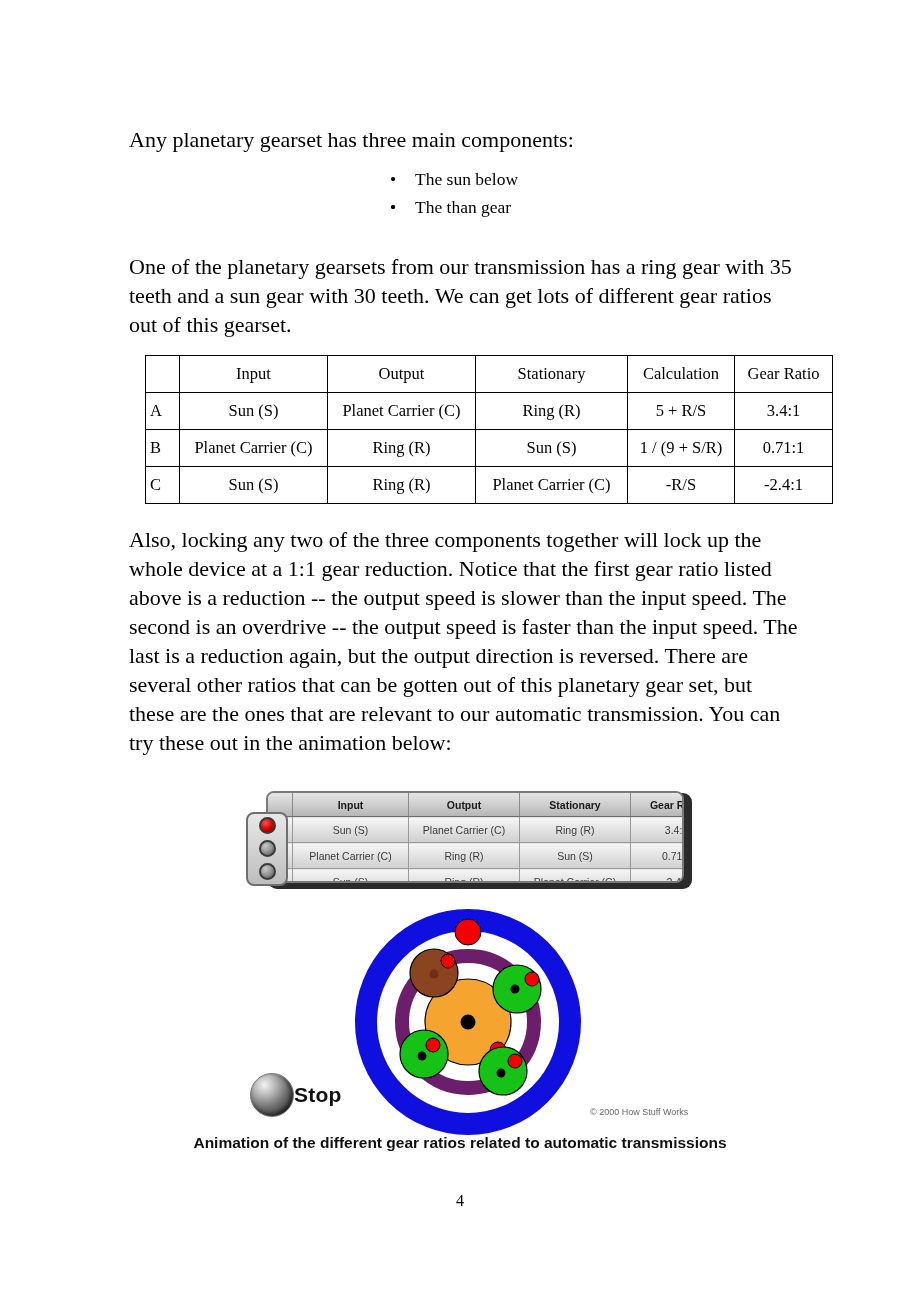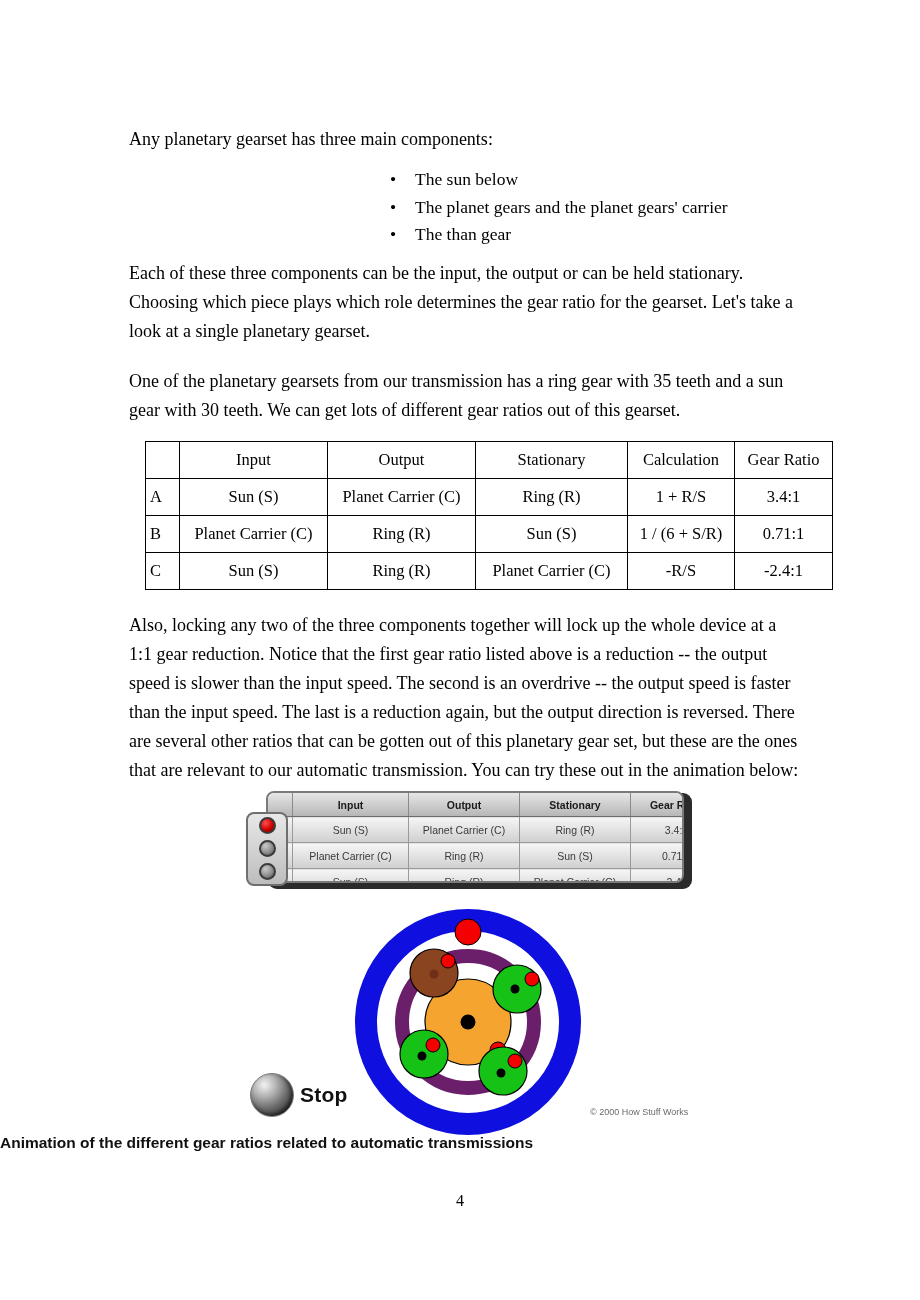--- a/index.html
+++ b/index.html
@@ -25,21 +25,21 @@
 
   .content {
     position: absolute;
     left: 129px;
     top: 125px;
     width: 672px;
   }
 
   p.body-text {
     margin: 0 0 0 0;
-    font-size: 18px;
+    font-size: 22px;
     line-height: 29px;
     text-align: left;
   }
 
   .para-gap { height: 21px; }
 
   ul.bullets {
     list-style: none;
     margin: 12px 0 10px 0;
     padding: 0;
@@ -200,21 +200,20 @@
     height: 228px;
   }
   .diagram svg { display: block; }
 
   .stop-btn {
     position: absolute;
     left: 250px;
     top: 283px;
     display: flex;
     align-items: center;
-    gap: 6px;
     text-align: center;
   }
   .stop-knob {
     width: 42px; height: 42px;
     border-radius: 50%;
     background: radial-gradient(circle at 32% 26%, #f3f3f3 0%, #b9b9b9 25%, #6d6d6d 55%, #202020 100%);
     border: 1px solid #777;
     box-shadow: inset -2px -2px 4px rgba(0,0,0,.6);
   }
   .stop-label {
@@ -232,21 +231,21 @@
     font-family: "Liberation Sans", "DejaVu Sans", sans-serif;
     font-size: 9px;
     color: #6a6a6a;
   }
 
   .caption {
     position: absolute;
     left: 0;
     top: 342px;
     width: 920px;
-    text-align: left;
+    text-align: center;
     font-family: "Liberation Sans", "DejaVu Sans", sans-serif;
     font-weight: bold;
     font-size: 15.5px;
     color: #111;
     line-height: 21px;
   }
 
   .page-number {
     position: absolute;
     left: 0;
@@ -266,29 +265,27 @@
 
     <p class="body-text">Any planetary gearset has three main components:</p>
 
     <ul class="bullets">
       <li>
         <span class="bullet-dot">•</span>
         <span>The sun below</span>
       </li>
       <li>
         <span class="bullet-dot">•</span>
-        <span>The planet gears and the planet gears' carrier</span>
       </li>
       <li>
         <span class="bullet-dot">•</span>
         <span>The than gear</span>
       </li>
     </ul>
 
-    <p class="body-text">Each of these three components can be the input, the output or can be held stationary. Choosing which piece plays which role determines the gear ratio for the gearset. Let's take a look at a single planetary gearset.</p>
 
     <div class="para-gap"></div>
 
     <p class="body-text">One of the planetary gearsets from our transmission has a ring gear with 35 teeth and a sun gear with 30 teeth. We can get lots of different gear ratios out of this gearset.</p>
 
     <div class="gear-table-wrap">
       <table class="gear-table">
         <thead>
           <tr>
             <th class="c-letter"></th>
@@ -298,29 +295,29 @@
             <th class="c-calc">Calculation</th>
             <th class="c-ratio">Gear Ratio</th>
           </tr>
         </thead>
         <tbody>
           <tr>
             <td class="c-letter">A</td>
             <td class="c-input">Sun (S)</td>
             <td class="c-output">Planet Carrier (C)</td>
             <td class="c-stationary">Ring (R)</td>
-            <td class="c-calc">1 + R/S</td>
+            <td class="c-calc">5 + R/S</td>
             <td class="c-ratio">3.4:1</td>
           </tr>
           <tr>
             <td class="c-letter">B</td>
             <td class="c-input">Planet Carrier (C)</td>
             <td class="c-output">Ring (R)</td>
             <td class="c-stationary">Sun (S)</td>
-            <td class="c-calc">1 / (6 + S/R)</td>
+            <td class="c-calc">1 / (9 + S/R)</td>
             <td class="c-ratio">0.71:1</td>
           </tr>
           <tr>
             <td class="c-letter">C</td>
             <td class="c-input">Sun (S)</td>
             <td class="c-output">Ring (R)</td>
             <td class="c-stationary">Planet Carrier (C)</td>
             <td class="c-calc">-R/S</td>
             <td class="c-ratio">-2.4:1</td>
           </tr>

